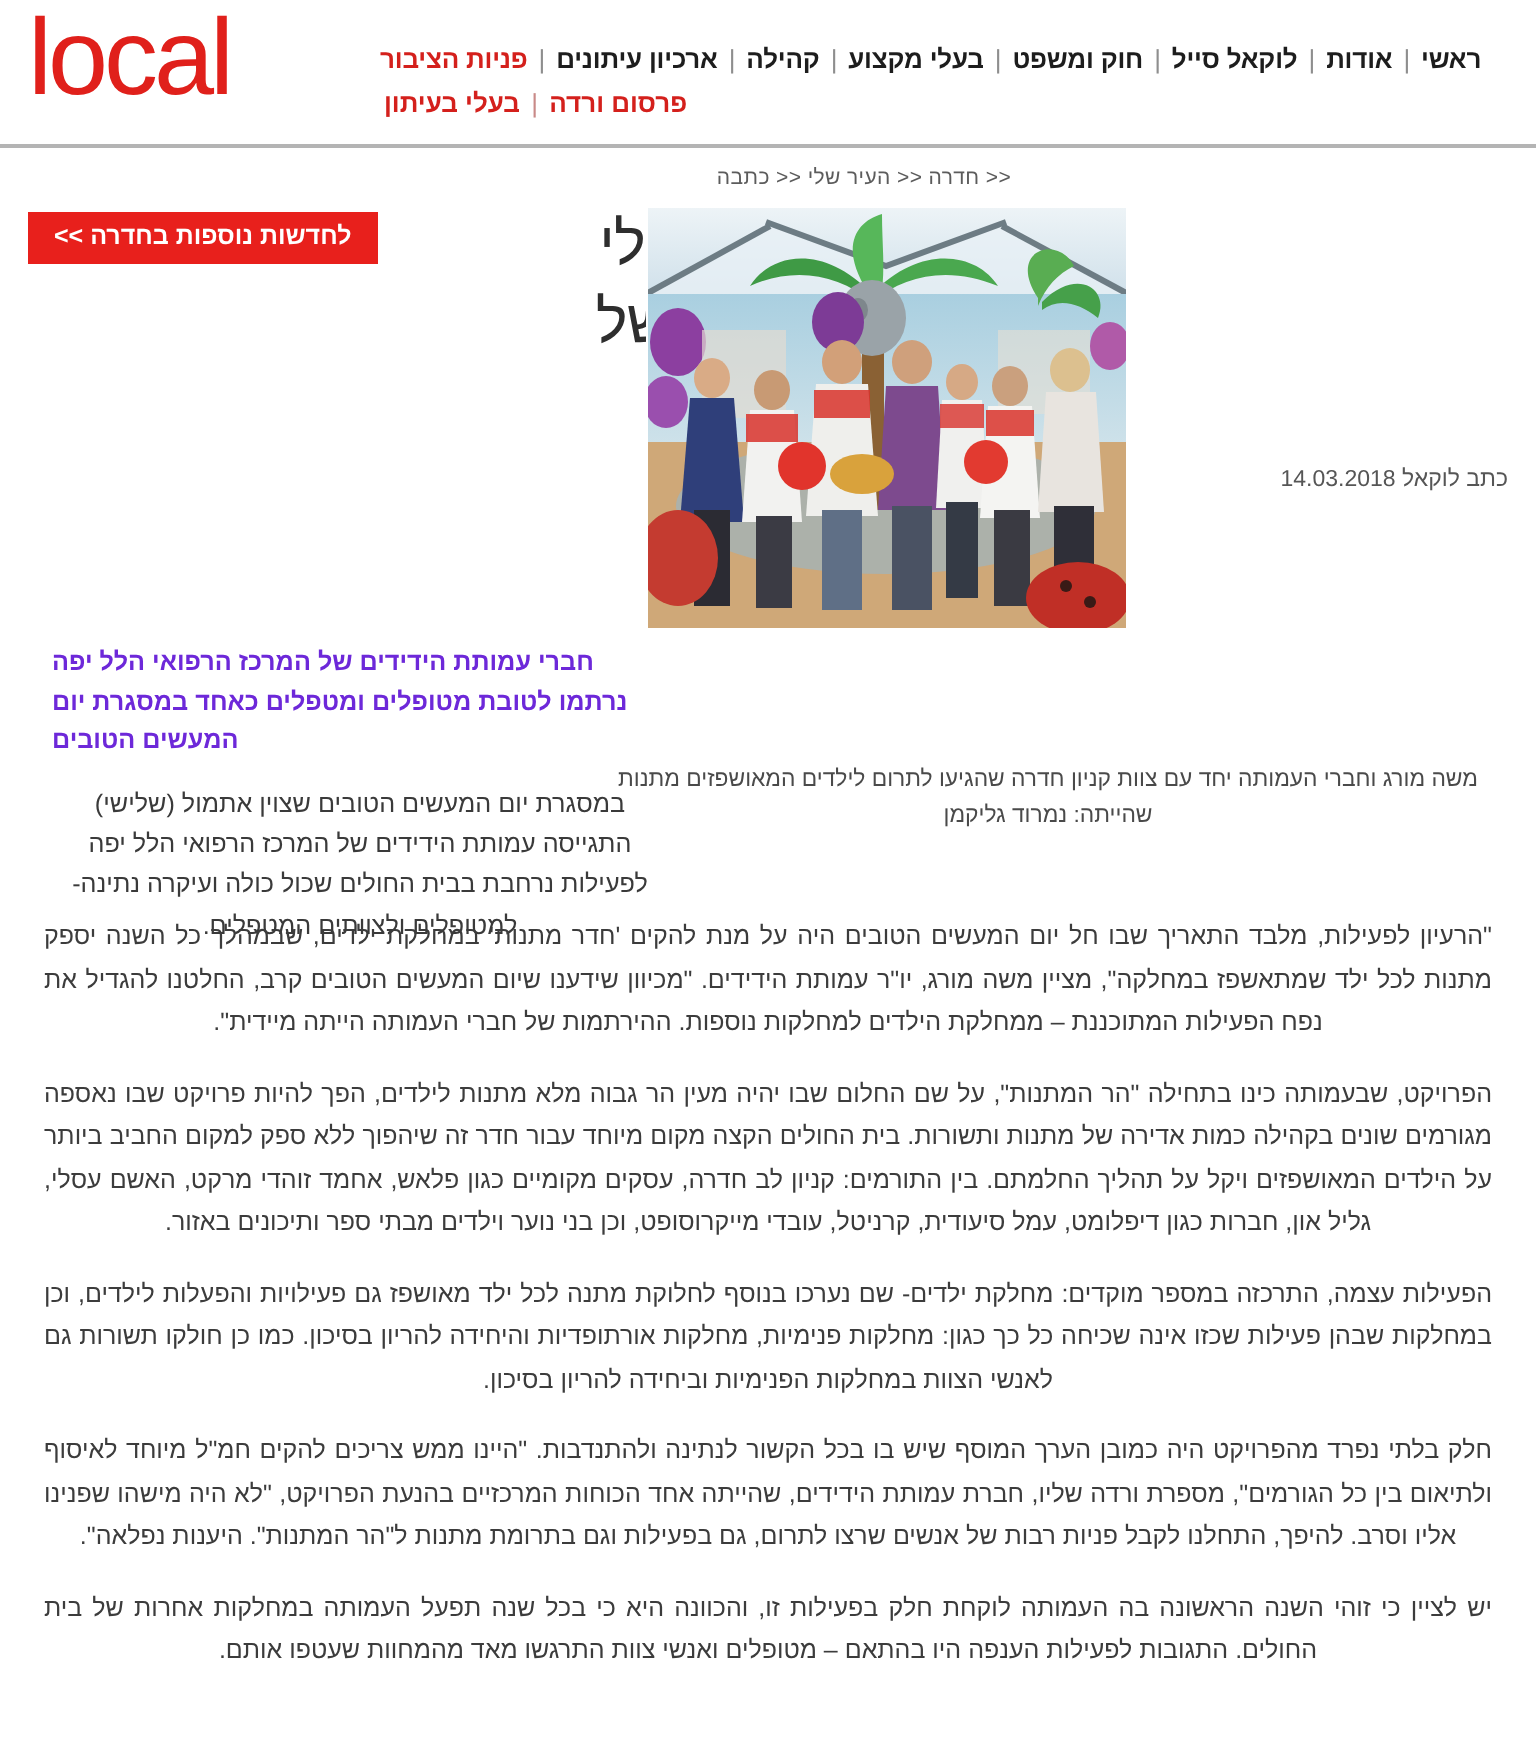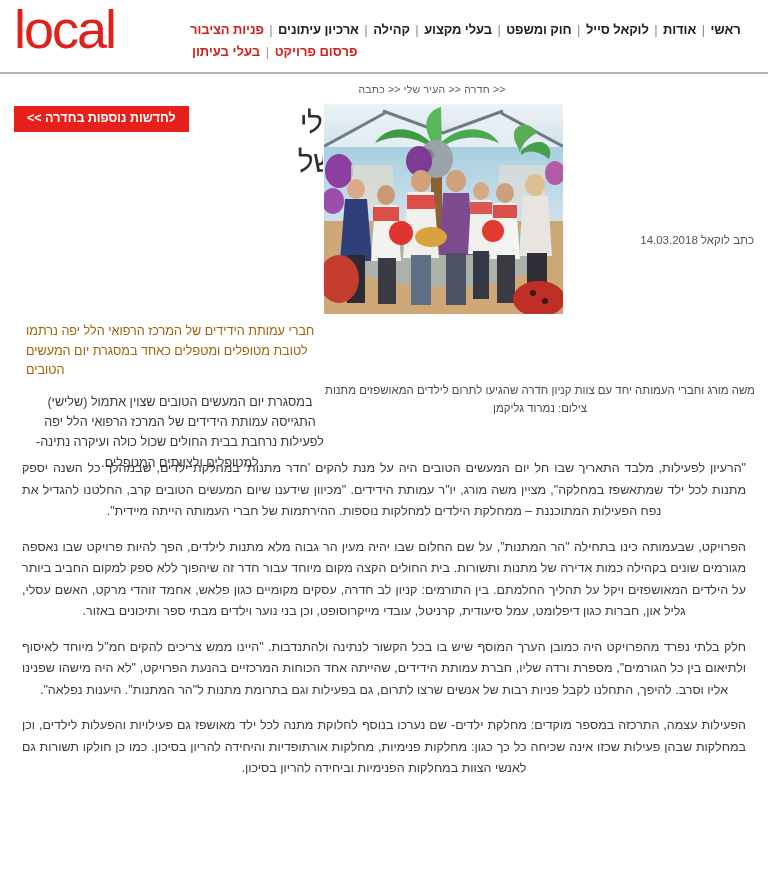--- a/index.html
+++ b/index.html
@@ -146,23 +146,23 @@
     padding: 0 14px;
     margin-top: 6px;
     position: relative;
   }
   .deck {
     width: 320px;
     margin-left: 0;
     margin-right: auto;
     text-align: left;
     font-size: 12.6px;
-    font-weight: normal;
+    font-weight: bold;
     line-height: 1.55;
-    color: #a16207;
+    color: #6d28d9;
     direction: rtl;
     padding-left: 12px;
     margin-top: 47px;
   }
   .intro {
     width: 320px;
     margin-left: 0;
     margin-right: auto;
     text-align: center;
     font-size: 12.6px;
@@ -170,21 +170,21 @@
     color: #3a3a3a;
     margin-top: 11px;
     direction: rtl;
     padding-left: 12px;
   }
 
   
   .caption {
     position: absolute;
     top: 381px;
-    right: 4px;
+    right: 20px;
     width: 448px;
     text-align: center;
     font-size: 11.4px;
     line-height: 1.58;
     color: #4a4a4a;
     direction: rtl;
   }
 
   
   .body-copy {
@@ -205,21 +205,21 @@
   }
   .body-copy p:last-child { margin-bottom: 0; }
 </style>
 </head>
 <body>
 
 <div class="header">
   <div class="logo">local</div>
   <div class="nav-rows">
     <div class="nav-row1"><span class="nav-item">ראשי</span><span class="nav-sep"> | </span><span class="nav-item">אודות</span><span class="nav-sep"> | </span><span class="nav-item">לוקאל סייל</span><span class="nav-sep"> | </span><span class="nav-item">חוק ומשפט</span><span class="nav-sep"> | </span><span class="nav-item">בעלי מקצוע</span><span class="nav-sep"> | </span><span class="nav-item">קהילה</span><span class="nav-sep"> | </span><span class="nav-item">ארכיון עיתונים</span><span class="nav-sep"> | </span><span class="nav-item accent">פניות הציבור</span></div>
-    <div class="nav-row2"><span class="nav-item">פרסום פרויקט</span><span class="nav-sep"> | </span><span class="nav-item">בעלי בעיתון</span></div>
+    <div class="nav-row2"><span class="nav-item">פרסום ורדה</span><span class="nav-sep"> | </span><span class="nav-item">בעלי בעיתון</span></div>
   </div>
 </div>
 <div class="header-rule"></div>
 
 <div class="breadcrumb">&lt;&lt; חדרה &lt;&lt; העיר שלי &lt;&lt; כתבה</div>
 
 <button class="more-news-btn">לחדשות נוספות בחדרה &gt;&gt;</button>
 
 <div class="article-head">
 
@@ -322,21 +322,22 @@
 </div>
 
 <div class="deck-wrap">
   <div class="deck">חברי עמותת הידידים של המרכז הרפואי הלל יפה נרתמו לטובת מטופלים ומטפלים כאחד במסגרת יום המעשים הטובים</div>
   <div class="intro">במסגרת יום המעשים הטובים שצוין אתמול (שלישי) התגייסה עמותת הידידים של המרכז הרפואי הלל יפה לפעילות נרחבת בבית החולים שכול כולה ועיקרה נתינה- למטופלים ולצוותים המטפלים.</div>
 </div>
 
 <div class="caption">
   <span>משה מורג וחברי העמותה יחד עם צוות קניון חדרה שהגיעו לתרום לילדים המאושפזים מתנות</span>
   <br>
-  <span>צילום: נמרוד גליקמן</span>
+  <span>שהייתה: נמרוד גליקמן</span>
 </div>
 
 <div class="body-copy">
     <p>"הרעיון לפעילות, מלבד התאריך שבו חל יום המעשים הטובים היה על מנת להקים 'חדר מתנות' במחלקת ילדים, שבמהלך כל השנה יספק מתנות לכל ילד שמתאשפז במחלקה", מציין משה מורג, יו"ר עמותת הידידים. "מכיוון שידענו שיום המעשים הטובים קרב, החלטנו להגדיל את נפח הפעילות המתוכננת – ממחלקת הילדים למחלקות נוספות. ההירתמות של חברי העמותה הייתה מיידית".</p>
     <p>הפרויקט, שבעמותה כינו בתחילה "הר המתנות", על שם החלום שבו יהיה מעין הר גבוה מלא מתנות לילדים, הפך להיות פרויקט שבו נאספה מגורמים שונים בקהילה כמות אדירה של מתנות ותשורות. בית החולים הקצה מקום מיוחד עבור חדר זה שיהפוך ללא ספק למקום החביב ביותר על הילדים המאושפזים ויקל על תהליך החלמתם. בין התורמים: קניון לב חדרה, עסקים מקומיים כגון פלאש, אחמד זוהדי מרקט, האשם עסלי, גליל און, חברות כגון דיפלומט, עמל סיעודית, קרניטל, עובדי מייקרוסופט, וכן בני נוער וילדים מבתי ספר ותיכונים באזור.</p>
+    <p>הפעילות עצמה, התרכזה במספר מוקדים: מחלקת ילדים- שם נערכו בנוסף לחלוקת מתנה לכל ילד מאושפז גם פעילויות והפעלות לילדים, וכן במחלקות שבהן פעילות שכזו אינה שכיחה כל כך כגון: מחלקות פנימיות, מחלקות אורתופדיות והיחידה להריון בסיכון. כמו כן חולקו תשורות גם לאנשי הצוות במחלקות הפנימיות וביחידה להריון בסיכון.</p>
     <p>חלק בלתי נפרד מהפרויקט היה כמובן הערך המוסף שיש בו בכל הקשור לנתינה ולהתנדבות. "היינו ממש צריכים להקים חמ"ל מיוחד לאיסוף ולתיאום בין כל הגורמים", מספרת ורדה שליו, חברת עמותת הידידים, שהייתה אחד הכוחות המרכזיים בהנעת הפרויקט, "לא היה מישהו שפנינו אליו וסרב. להיפך, התחלנו לקבל פניות רבות של אנשים שרצו לתרום, גם בפעילות וגם בתרומת מתנות ל"הר המתנות". היענות נפלאה".</p>
-    <p>הפעילות עצמה, התרכזה במספר מוקדים: מחלקת ילדים- שם נערכו בנוסף לחלוקת מתנה לכל ילד מאושפז גם פעילויות והפעלות לילדים, וכן במחלקות שבהן פעילות שכזו אינה שכיחה כל כך כגון: מחלקות פנימיות, מחלקות אורתופדיות והיחידה להריון בסיכון. כמו כן חולקו תשורות גם לאנשי הצוות במחלקות הפנימיות וביחידה להריון בסיכון.</p>
+    <p>יש לציין כי זוהי השנה הראשונה בה העמותה לוקחת חלק בפעילות זו, והכוונה היא כי בכל שנה תפעל העמותה במחלקות אחרות של בית החולים. התגובות לפעילות הענפה היו בהתאם – מטופלים ואנשי צוות התרגשו מאד מהמחוות שעטפו אותם.</p>
   </div>
 
 </body></html>

